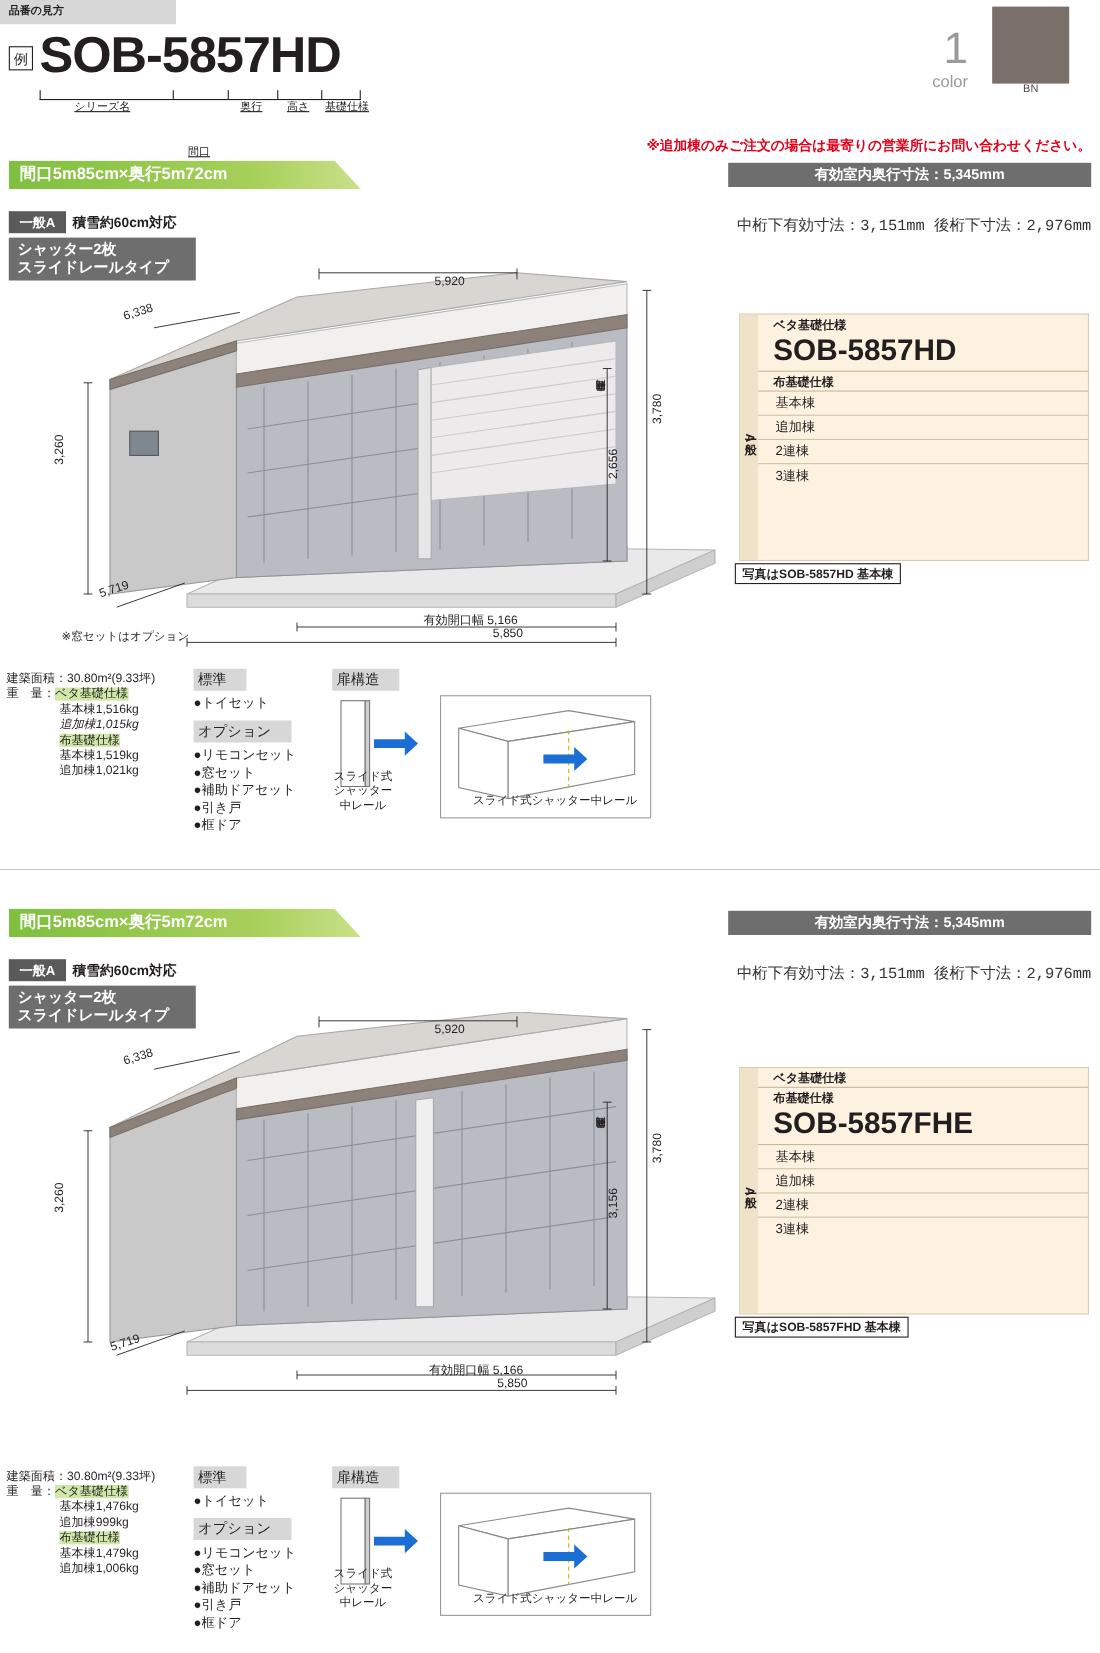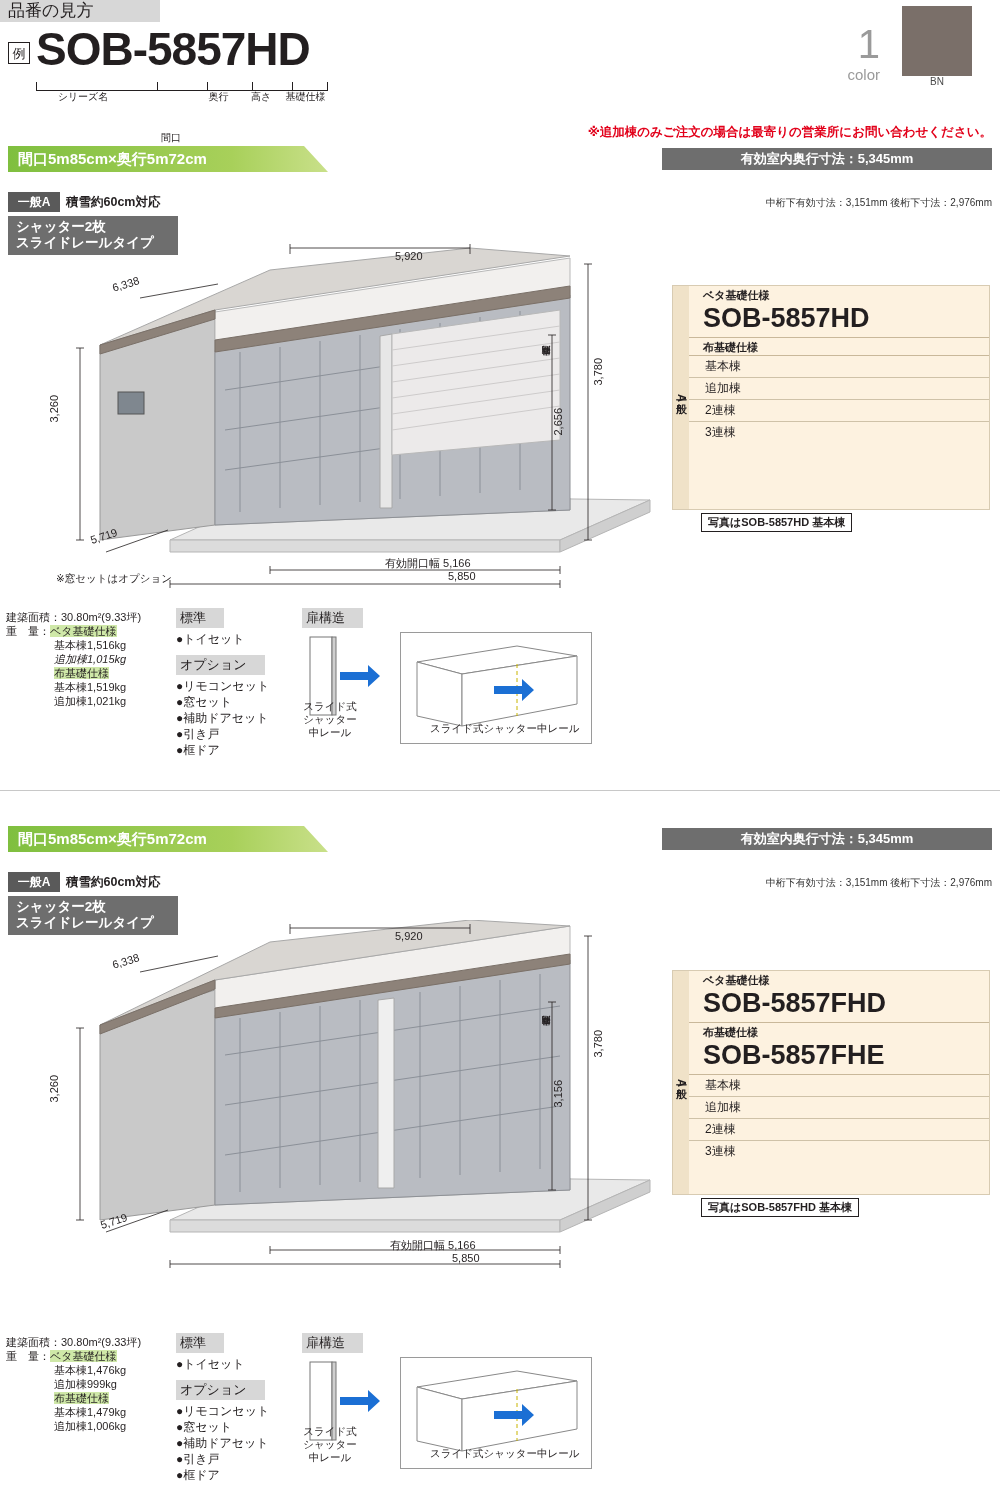--- a/index.html
+++ b/index.html
@@ -8,33 +8,33 @@
     background:#ffffff;
     font-family:"Liberation Sans","DejaVu Sans",sans-serif;
     color:#231f20;
     -webkit-font-smoothing:antialiased;
   }
   .abs{position:absolute;}
 
   
   .hdr-title{
     left:0;top:0;width:160px;height:22px;background:#d7d7d7;
-    font-size:17px;font-weight:normal;line-height:22px;padding-left:8px;
+    font-size:10px;font-weight:bold;line-height:22px;padding-left:8px;
     box-sizing:border-box;
   }
   .ex-box{
     left:8px;top:42px;width:22px;height:22px;border:1px solid #231f20;
     font-size:13px;line-height:22px;text-align:center;box-sizing:border-box;
   }
   .model-main{
     left:36px;top:22px;font-size:46px;font-weight:bold;letter-spacing:-1px;
   }
   .legend-line{left:36px;top:82px;width:290px;height:8px;border-left:1px solid #231f20;border-right:1px solid #231f20;border-bottom:1px solid #231f20;}
   .legend-tick{position:absolute;top:0;width:1px;height:8px;background:#231f20;}
-  .legend-labels{left:20px;top:90px;width:310px;display:flex;font-size:10px;}
+  .legend-labels{left:30px;top:90px;width:310px;display:flex;font-size:10px;text-decoration:underline;}
   .legend-labels span{text-align:center;}
 
   .color-num{right:120px;top:22px;font-size:40px;color:#9a9a9a;font-weight:300;text-align:right;width:60px;}
   .color-word{right:120px;top:66px;font-size:15px;color:#9a9a9a;text-align:right;width:60px;}
   .color-swatch{right:28px;top:6px;width:70px;height:70px;background:#7a6f69;}
   .color-swatch-label{right:28px;top:76px;width:70px;text-align:center;font-size:10px;color:#4a4a4a;}
 
   .notice{
     right:8px;top:124px;font-size:12.5px;color:#e2001a;font-weight:bold;text-align:right;
   }
@@ -49,41 +49,41 @@
   }
   .grey-bar{
     right:8px;width:330px;height:22px;background:#6e6e6e;color:#fff;
     font-size:13px;font-weight:bold;line-height:22px;text-align:center;
   }
   .tag-a{
     left:8px;width:52px;height:20px;background:#5a5a5a;color:#fff;
     font-size:12px;font-weight:bold;line-height:20px;text-align:center;
   }
   .snow-txt{left:66px;font-size:12.5px;font-weight:bold;}
-  .small-right{right:8px;font-size:10px;color:#333;text-align:center;}
+  .small-right{right:8px;font-size:14px;color:#333;text-align:center;font-family:Liberation Mono, monospace;}
 
   .shutter-tag{
     left:8px;width:170px;background:#6e6e6e;color:#fff;font-size:13.5px;font-weight:bold;
     padding:3px 0 4px 8px;box-sizing:border-box;line-height:16px;
   }
 
   
   .model-box{
     background:#fdf2e0;border:1px solid #d8cbb2;box-sizing:border-box;
   }
   .mb-row-label{font-size:11px;font-weight:bold;padding:2px 0 0 14px;border-top:1px solid #c9b89a;}
   .mb-row-model{font-size:27px;font-weight:bold;padding:0 0 3px 14px;}
   .mb-side{
     position:absolute;left:0;top:0;width:16px;height:100%;
     background:#f0e2c8;font-size:11px;text-align:center;font-weight:bold;
     display:flex;align-items:center;justify-content:center;writing-mode:vertical-rl;
   }
   .mb-list div{font-size:12px;padding:2px 0 2px 16px;border-bottom:1px solid #cfc2a8;}
   .photo-note{
-    border:1px solid #231f20;font-size:11px;font-weight:bold;padding:1px 6px;display:inline-block;background:#fff;margin-left:33px;
+    border:1px solid #231f20;font-size:11px;font-weight:bold;padding:1px 6px;display:inline-block;background:#fff;
   }
 
   
   .spec-txt{font-size:11px;line-height:14px;}
   .spec-hl{background:#cfe8a8;}
   .sec-head{
     background:#d7d7d7;font-size:13px;font-weight:normal;padding:1px 18px 1px 4px;display:inline-block;
   }
   .opt-list{font-size:12px;line-height:16px;}
   .door-cap{font-size:10.5px;line-height:13px;text-align:center;}
@@ -353,21 +353,20 @@
 <div class="abs dim-vert" style="left:540px;top:1022px;font-size:9px;">有効開口高さ</div>
 <div class="abs dim-vert" style="left:552px;top:1080px;">3,156</div>
 <div class="abs dim-txt" style="left:100px;top:1215px;transform:rotate(-18deg);">5,719</div>
 <div class="abs dim-txt" style="left:390px;top:1238px;">有効開口幅 5,166</div>
 <div class="abs dim-txt" style="left:452px;top:1252px;">5,850</div>
 
 <div class="abs model-box" style="left:672px;top:970px;width:318px;height:225px;">
   <div class="mb-side">一般A</div>
   <div style="margin-left:16px;">
     <div class="mb-row-label" style="border-top:none;">ベタ基礎仕様</div>
-    <div class="mb-row-model">SOB-5857FHD</div>
     <div class="mb-row-label">布基礎仕様</div>
     <div class="mb-row-model">SOB-5857FHE</div>
   </div>
   <div class="mb-list" style="margin-left:16px;border-top:1px solid #c9b89a;">
     <div>基本棟</div>
     <div>追加棟</div>
     <div>2連棟</div>
     <div style="border-bottom:none;">3連棟</div>
   </div>
 </div>

